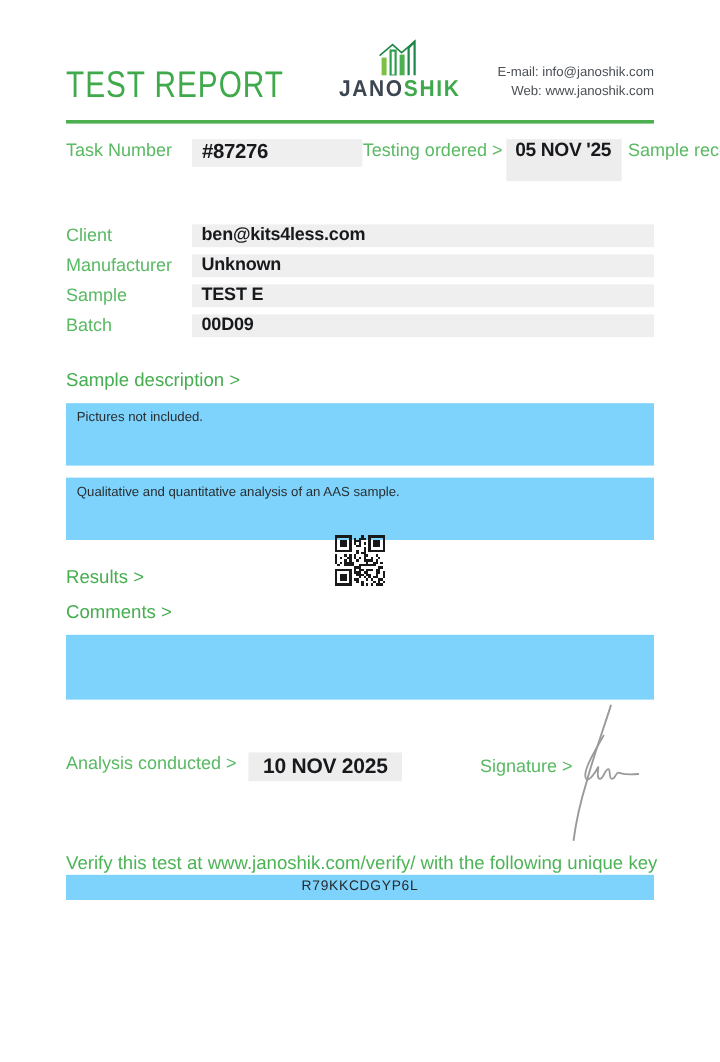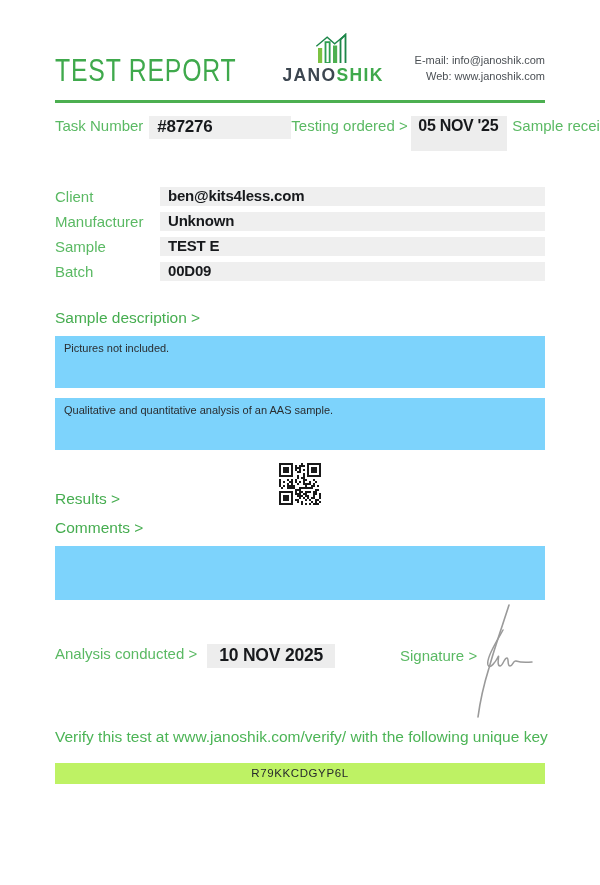--- a/index.html
+++ b/index.html
@@ -19,59 +19,59 @@
   .logo-text{font-size:19px;font-weight:bold;letter-spacing:1.5px;margin-top:1px;
     transform:scaleX(0.92);transform-origin:center;}
   .logo-jano{color:#3c4650;}
   .logo-shik{color:#3fa94c;}
   .contact{margin-top:19px;text-align:right;font-size:11px;line-height:16px;color:#4a4f54;}
   .rule{height:3px;background:#4caf50;margin-top:11px;}
   
   .task-row{display:flex;justify-content:space-between;margin-top:13px;}
   .task-left{display:flex;align-items:flex-start;}
   .green-label{color:#5ab963;font-size:15px;line-height:19px;white-space:nowrap;}
-  .task-value{margin-left:6px;width:126px;background:#efefef;padding:1px 8px 2px;
+  .task-value{margin-left:17px;width:126px;background:#efefef;padding:1px 8px 2px;
     font-size:17px;font-weight:bold;color:#17191c;letter-spacing:-0.3px;}
   .dates{display:flex;gap:5px;}
   .date-row{display:flex;align-items:flex-start;}
   .date-label{width:112px;text-align:left;}
   .date-value{margin-left:8px;width:82px;background:#ededed;padding:1px 7px 16px;
     font-size:16px;font-weight:bold;color:#17191c;letter-spacing:-0.3px;white-space:nowrap;}
   
   .info{margin-top:36px;}
   .info-row{display:flex;margin-bottom:6px;}
   .info-label{width:105px;color:#5ab963;font-size:15px;line-height:19px;}
   .info-value{flex:1;background:#efefef;padding:1px 8px 2px;font-size:15px;
     font-weight:600;color:#17191c;line-height:16px;letter-spacing:-0.2px;}
   
   .section-h{color:#46ad50;font-size:15.5px;line-height:16px;}
   .sec-desc{margin-top:29px;}
   .graybox{margin-top:10px;background:#7dd3fc;height:52px;box-sizing:border-box;
     padding:6px 9px;font-size:11px;color:#2a2d30;}
   .sec-tests{margin-top:17px;}
-  .results-row{position:relative;height:40px;margin-top:17px;}
+  .results-row{position:relative;height:40px;}
   .results-label{position:absolute;left:0;bottom:0;}
   .qr{position:absolute;left:50%;transform:translateX(-50%);top:-5px;width:42px;height:44px;}
   
   .rtable{width:100%;border-collapse:collapse;margin-top:4px;}
   .rtable td{border:1.5px solid #4caf50;height:19px;font-size:11px;color:#222;
     padding:2px 9px;vertical-align:middle;}
   .rtable td.c1{width:50%;}
   
   .sec-comments{margin-top:13px;}
   .graybox.empty{height:54px;}
   
   .footer-row{position:relative;margin-top:44px;height:22px;}
   .analysis{display:flex;align-items:flex-start;}
   .analysis-date{margin-left:10px;background:#ededed;padding:1px 12px 2px;
     font-size:17.5px;font-weight:bold;color:#17191c;letter-spacing:-0.2px;}
   .sig-label{position:absolute;left:345px;top:2px;}
   .signature{position:absolute;right:8px;top:-42px;width:82px;height:118px;}
   .verify{margin-top:62px;text-align:center;color:#4cb456;font-size:15.5px;white-space:nowrap;}
-  .keybox{margin-top:17px;background:#bef264;height:21px;line-height:21px;text-align:center;
+  .keybox{margin-top:0;background:#7dd3fc;height:21px;line-height:21px;text-align:center;
     font-size:11.5px;color:#26292c;letter-spacing:0.6px;}
 </style>
 </head>
 <body>
 
 <div class="page">
 
   <div class="header">
     <div class="report-title">TEST REPORT</div>
     <div class="logo">

